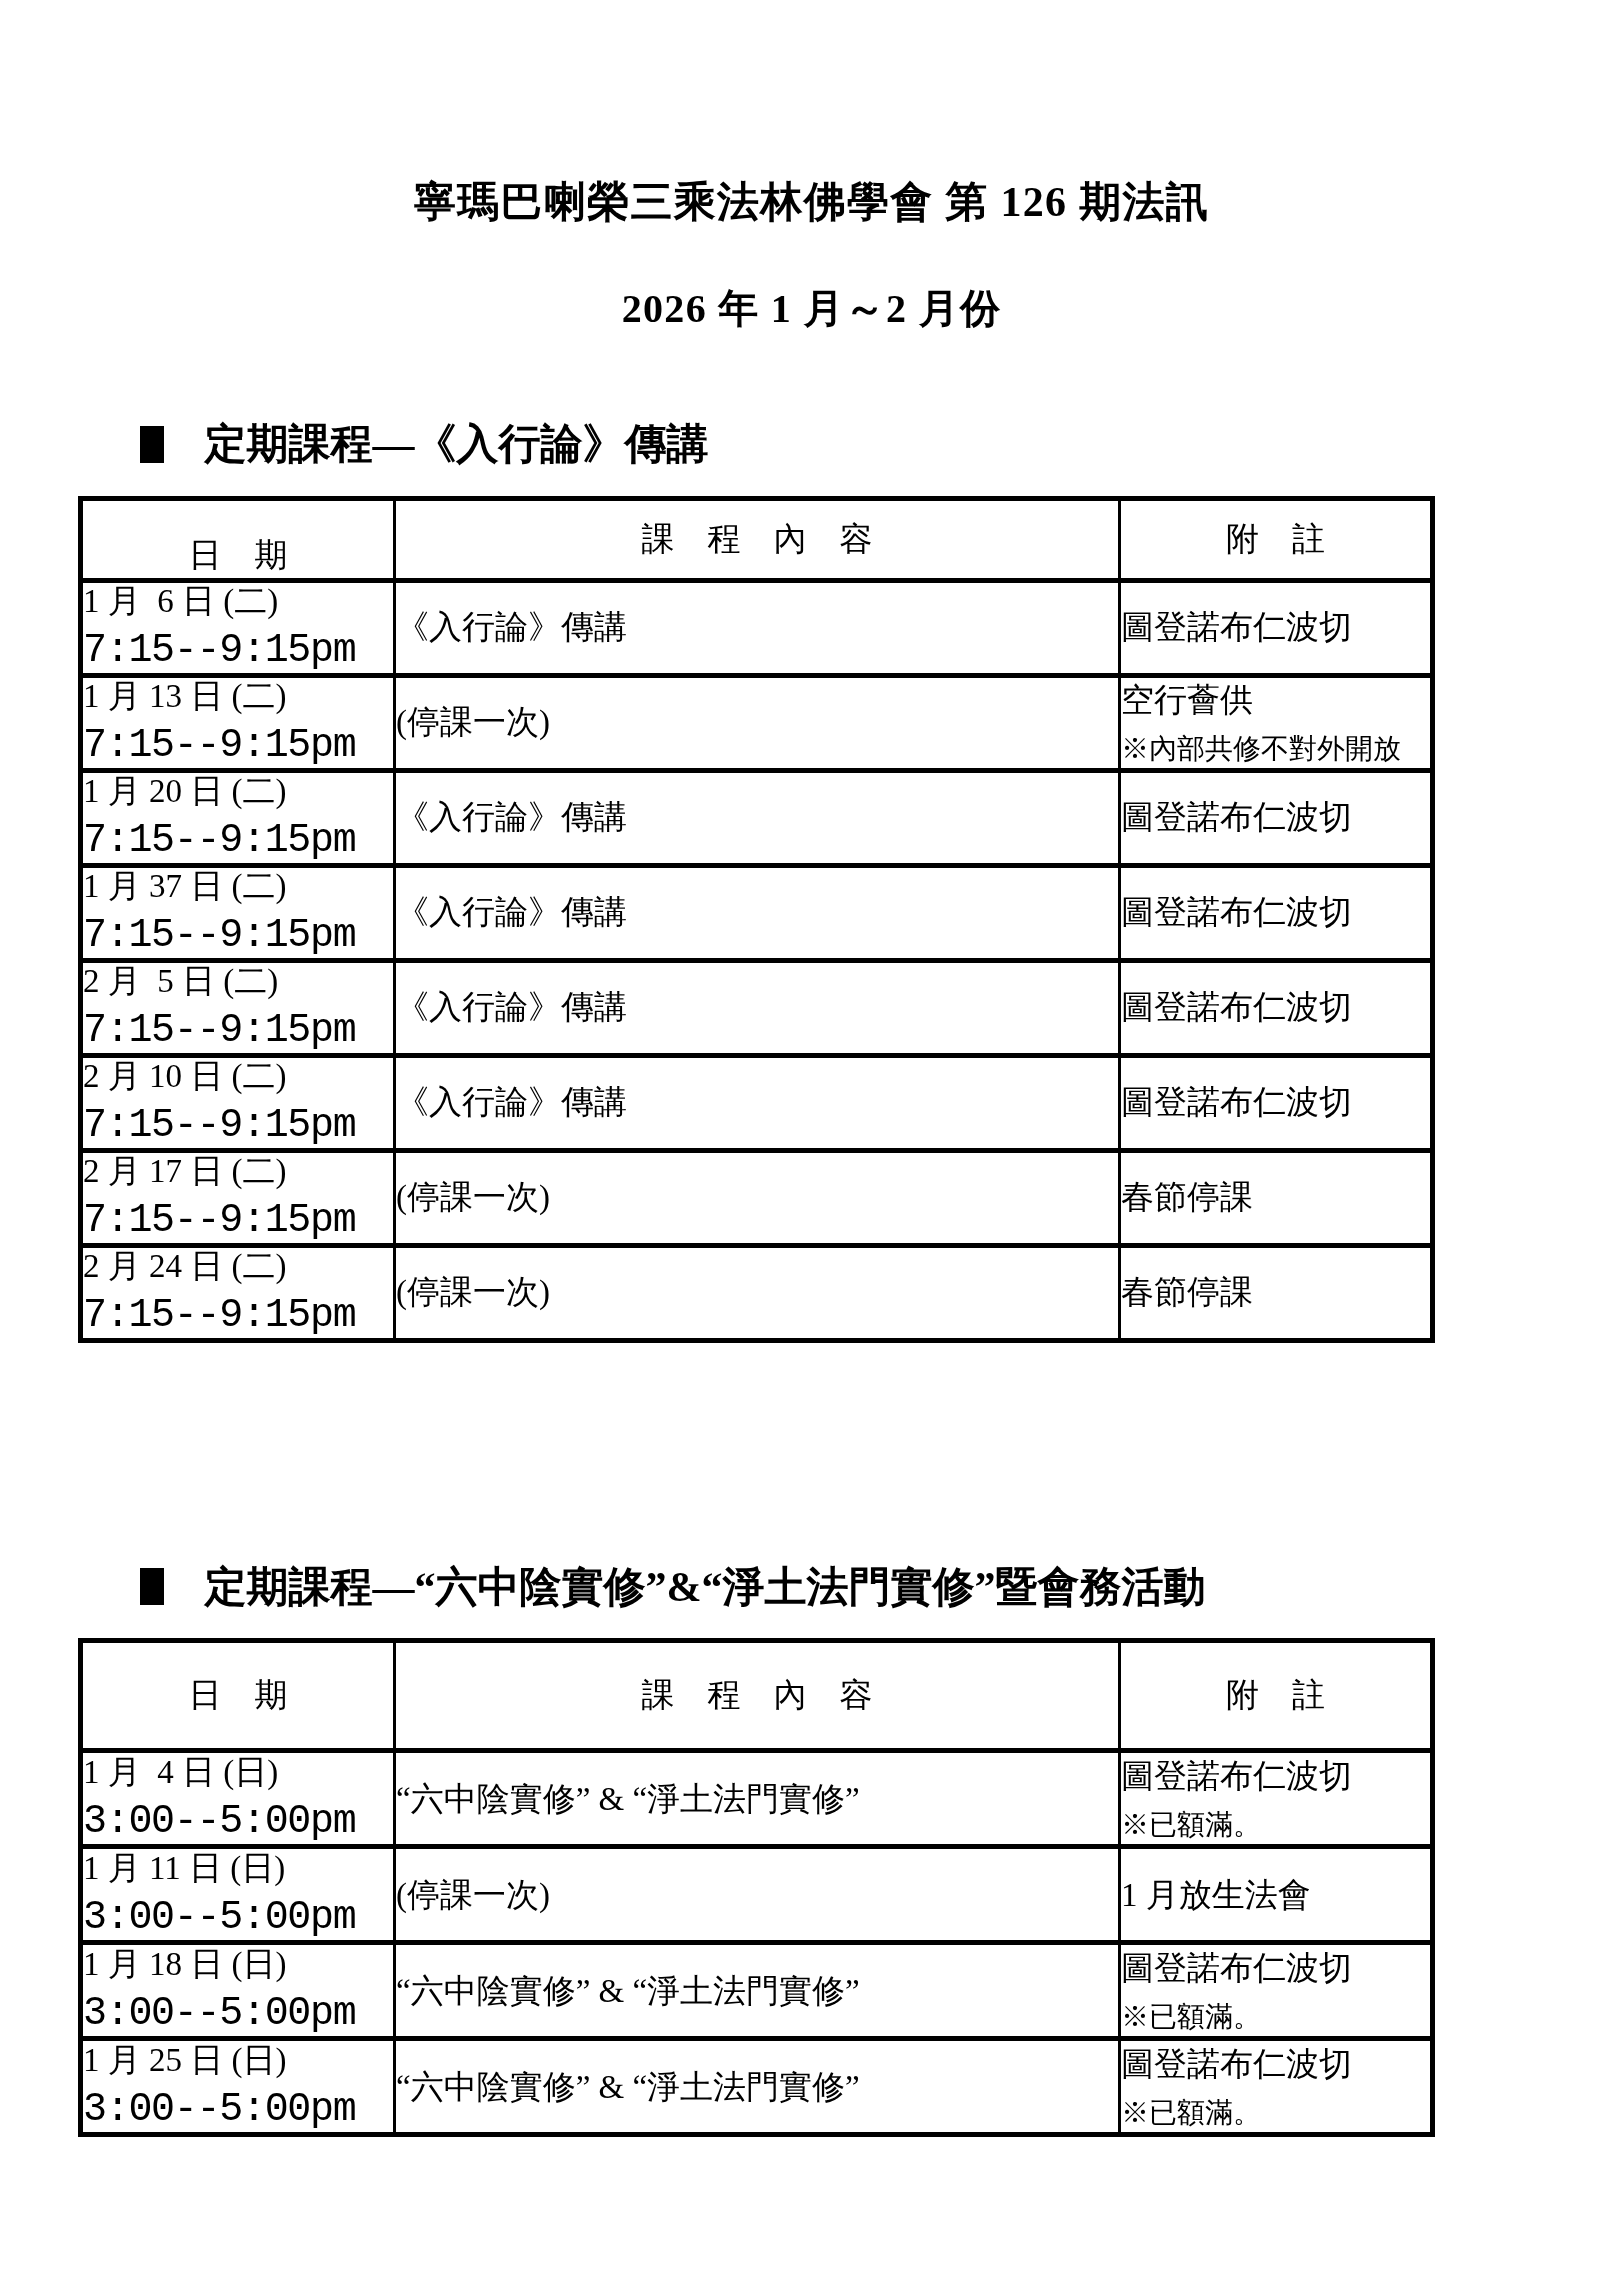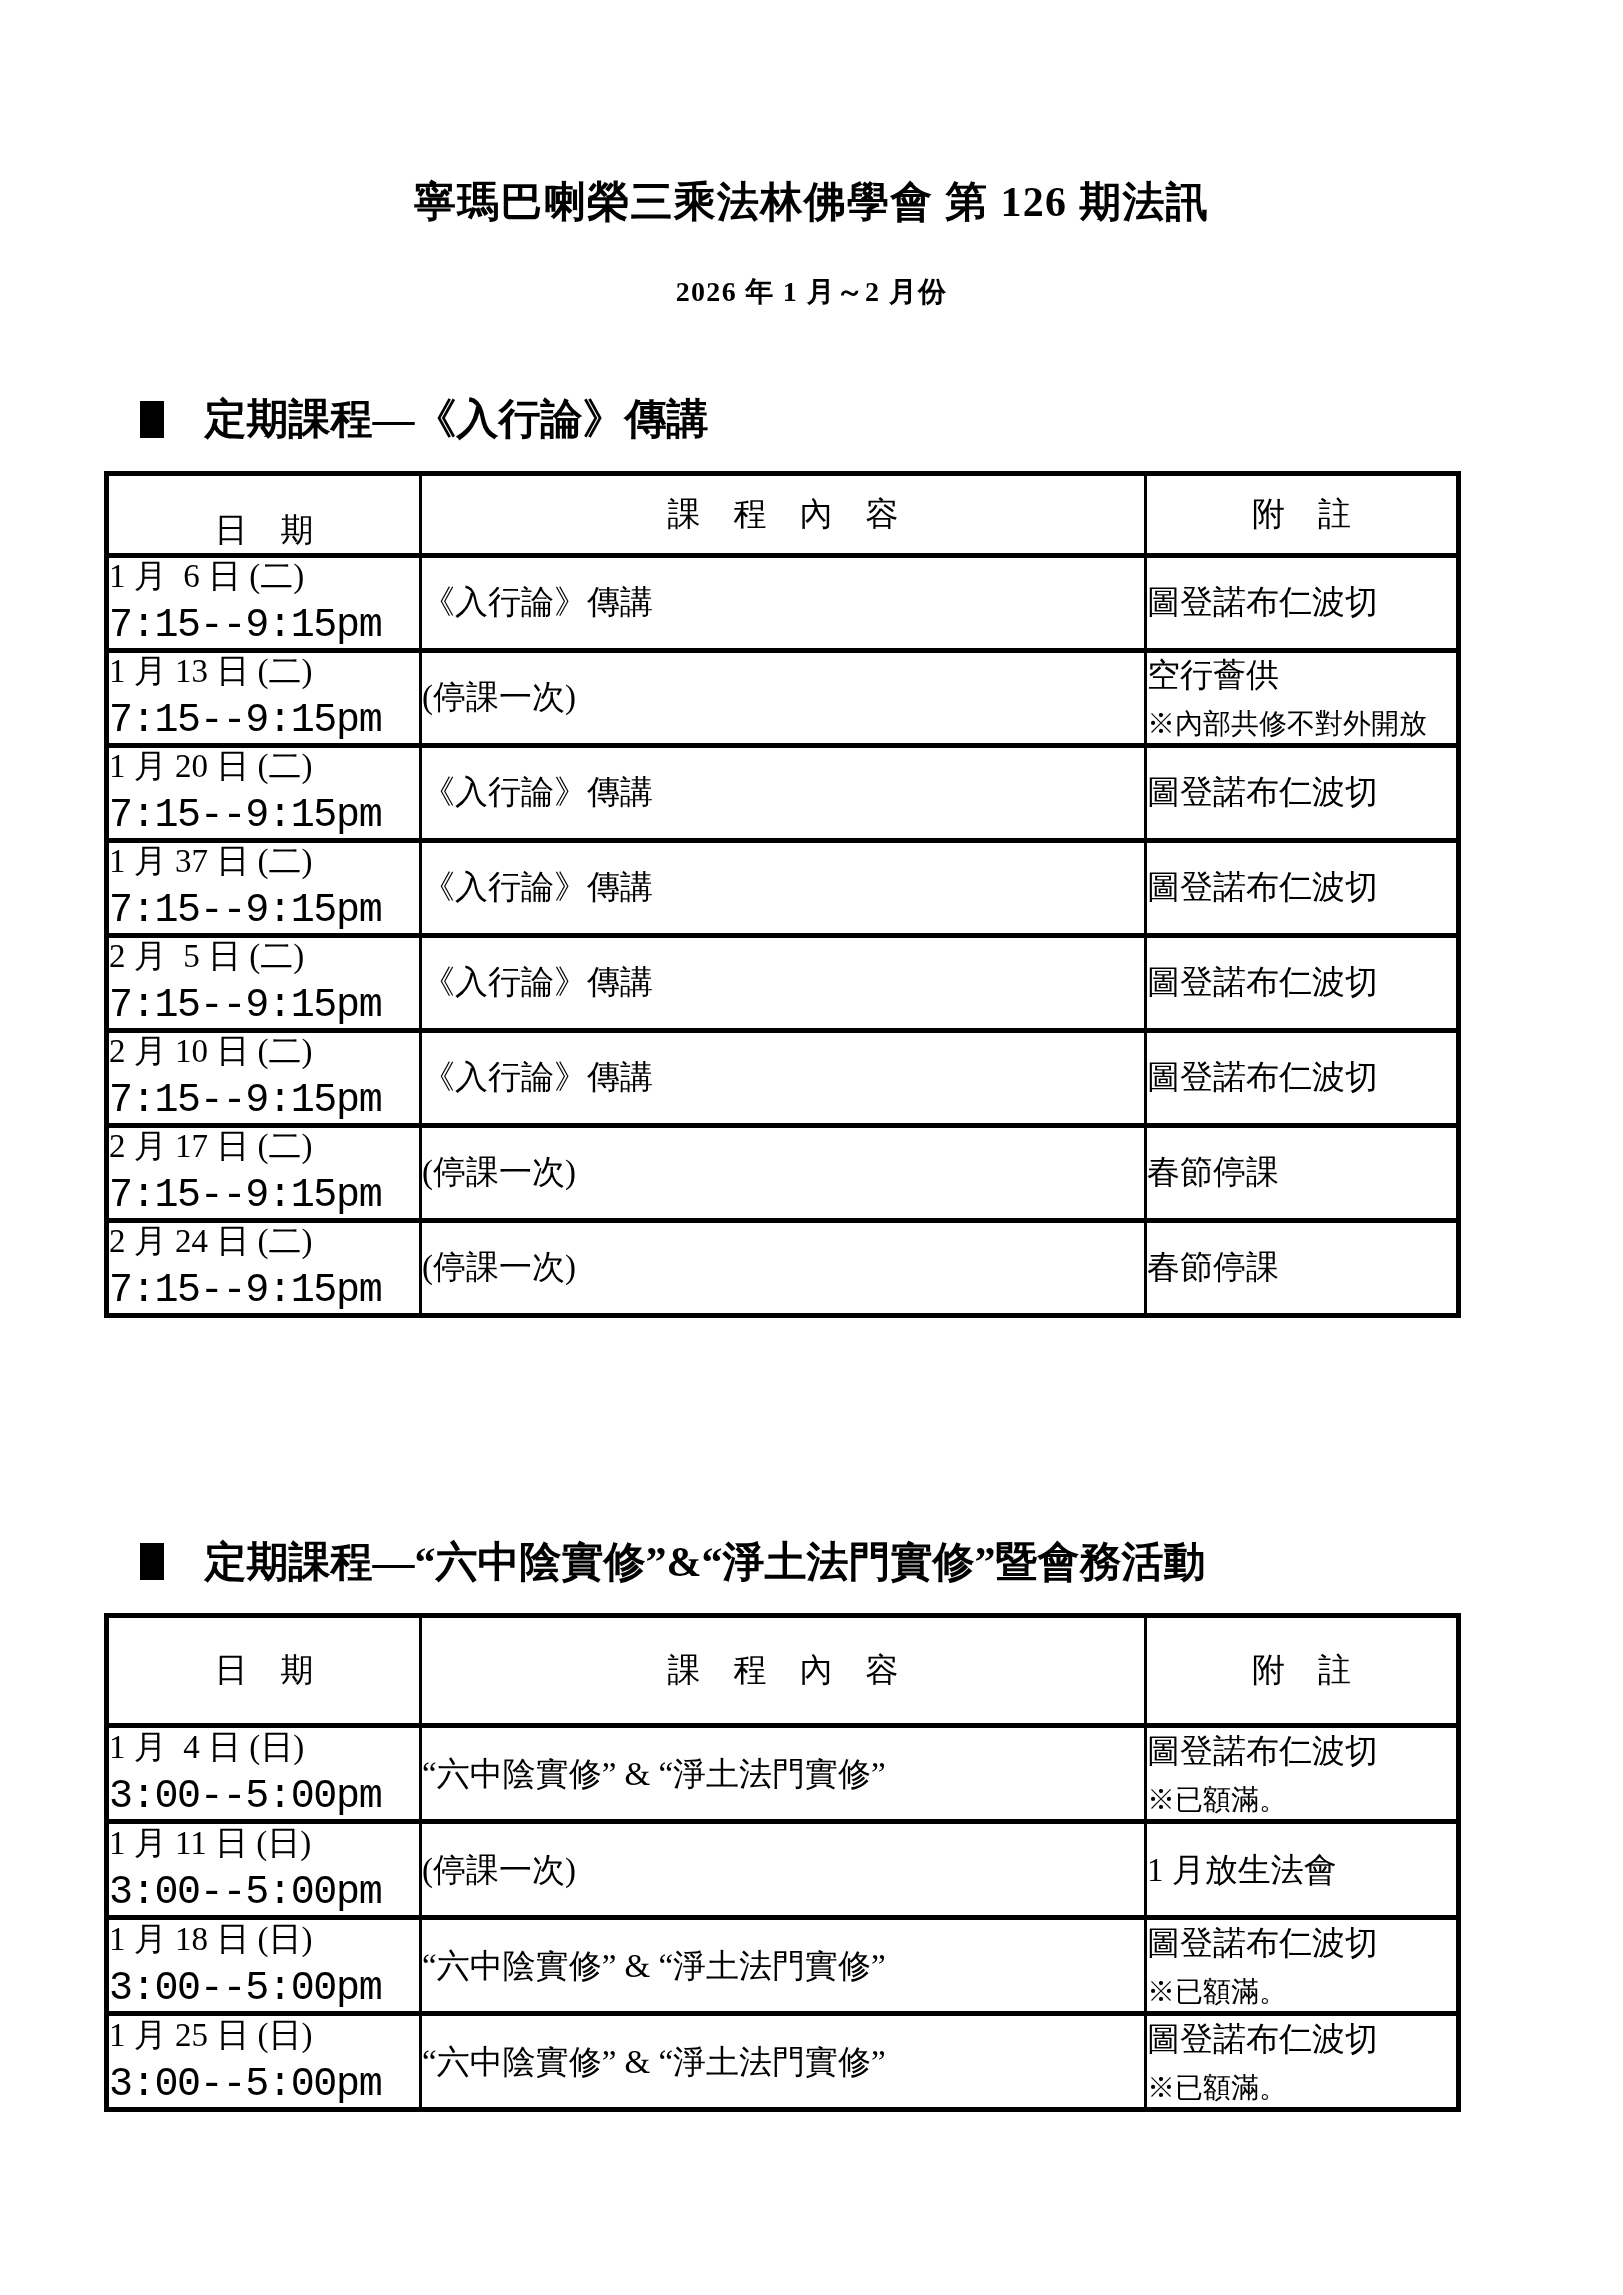--- a/index.html
+++ b/index.html
@@ -10,44 +10,44 @@
   }
   .page { position:relative; width:1623px; height:2295px; overflow:hidden; }
 
   .title {
     margin:0; padding-top:174px;
     text-align:center;
     font-size:42px; font-weight:bold;
     letter-spacing:1.3px;
   }
   .subtitle {
-    margin:4px; padding-top:39px;
+    margin:12px; padding-top:39px;
     text-align:center;
-    font-size:28px; font-weight:bold;
+    font-size:40px; font-weight:bold;
     letter-spacing:1.3px;
   }
 
   .section-heading {
     display:flex; align-items:center;
     margin:80px 0 23.6px 140px;
     font-size:42px; font-weight:bold;
   }
   .section-heading.second { margin-top:216px; }
   .square-bullet {
     display:inline-block;
     width:23.6px; height:37px;
     background:#000;
     margin-right:41px;
     flex:0 0 auto;
   }
 
   table.schedule {
     border-collapse:collapse;
     table-layout:fixed;
-    margin-left:104px;
+    margin-left:78px;
     width:1352px;
     border:5.2px solid #000;
   }
   table.schedule th, table.schedule td {
     border-left:3.3px solid #000;
     border-right:3.3px solid #000;
     border-top:5.2px solid #000;
     border-bottom:5.2px solid #000;
     padding:0;
     overflow:hidden;

